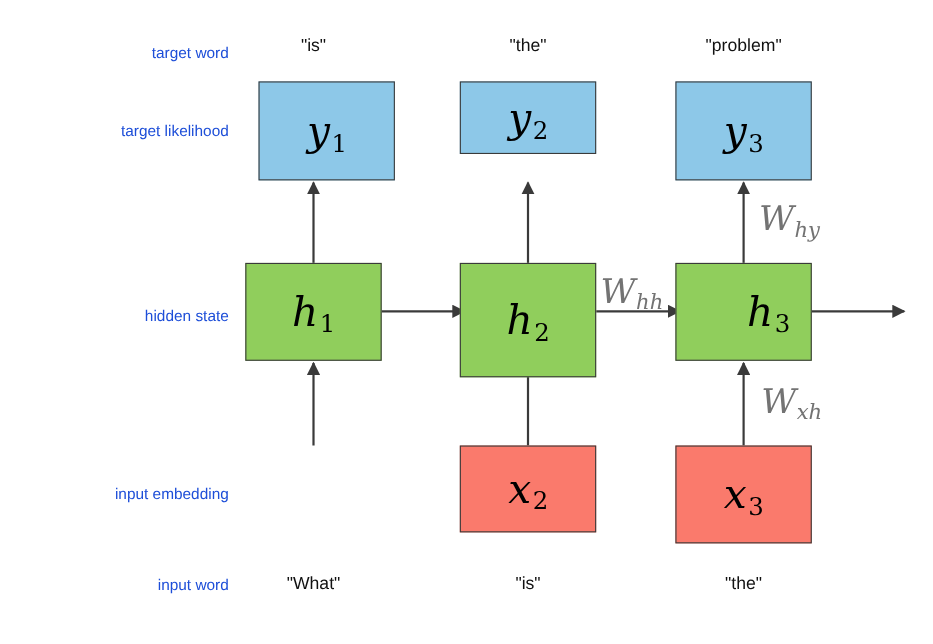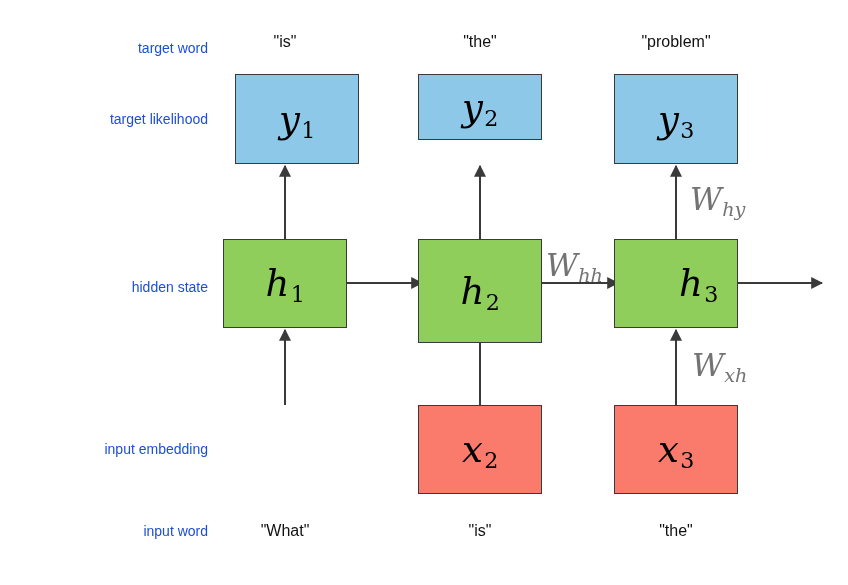--- a/index.html
+++ b/index.html
@@ -153,21 +153,21 @@
   <div class="word-label" style="left:418px; top:34px; width:124px;">"the"</div>
 
   <div class="box box-y" style="left:418px; top:74px; width:124px; height:66px;">
     <span class="box-label"><span>y</span><sub>2</sub></span>
   </div>
 
   <div class="box box-h" style="left:418px; top:239px; width:124px; height:104px;">
     <span class="box-label"><span>h</span><sub>2</sub></span>
   </div>
 
-  <div class="box box-x" style="left:418px; top:405px; width:124px; height:89px;">
+  <div class="box box-x" style="left:418px; top:405px; width:124px; height:79px;">
     <span class="box-label"><span>x</span><sub>2</sub></span>
   </div>
 
   <div class="word-label" style="left:418px; top:523px; width:124px;">"is"</div>
 
   <div class="word-label" style="left:614px; top:34px; width:124px;">"problem"</div>
 
   <div class="box box-y" style="left:614px; top:74px; width:124px; height:90px;">
     <span class="box-label"><span>y</span><sub>3</sub></span>
   </div>

